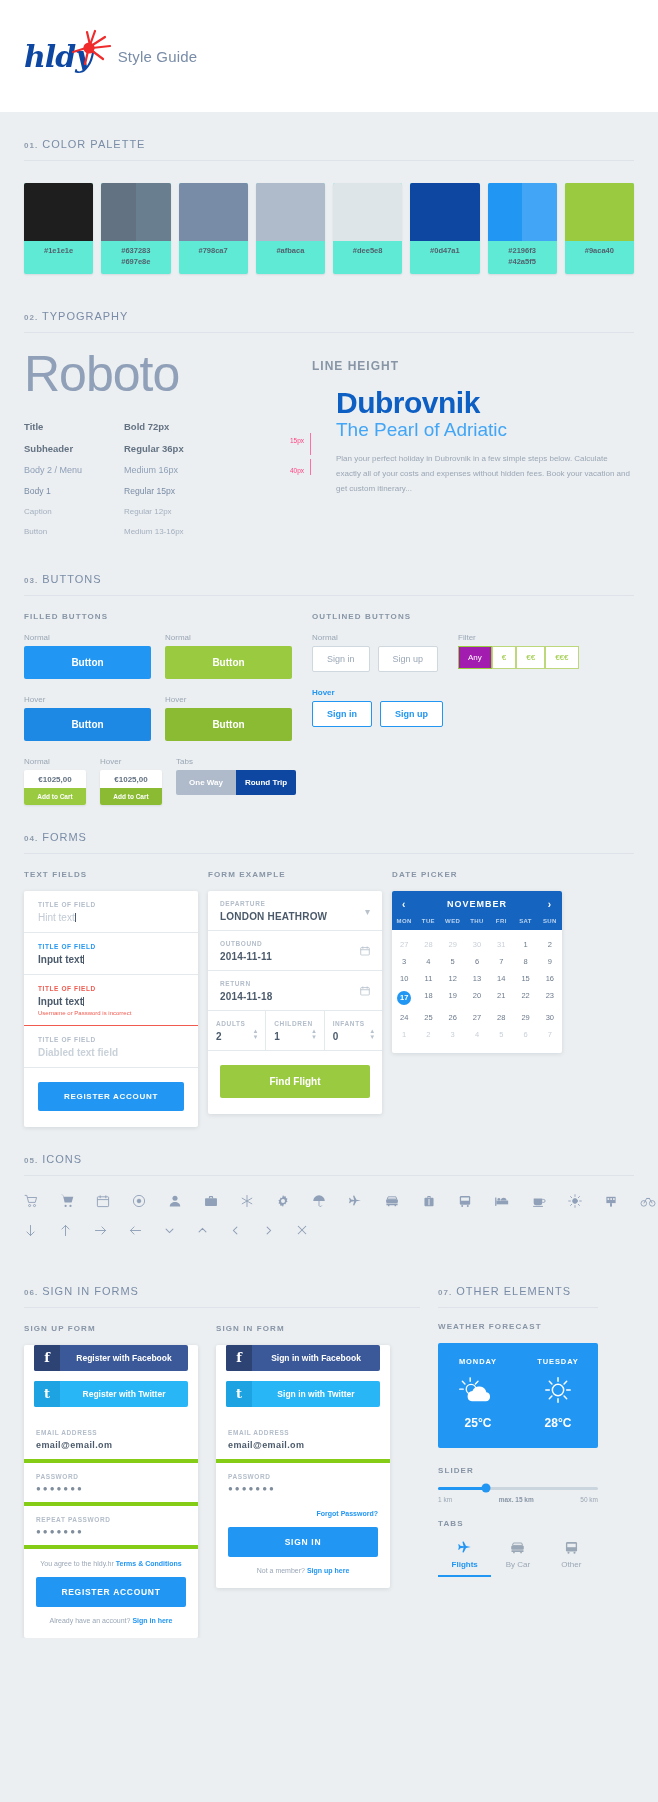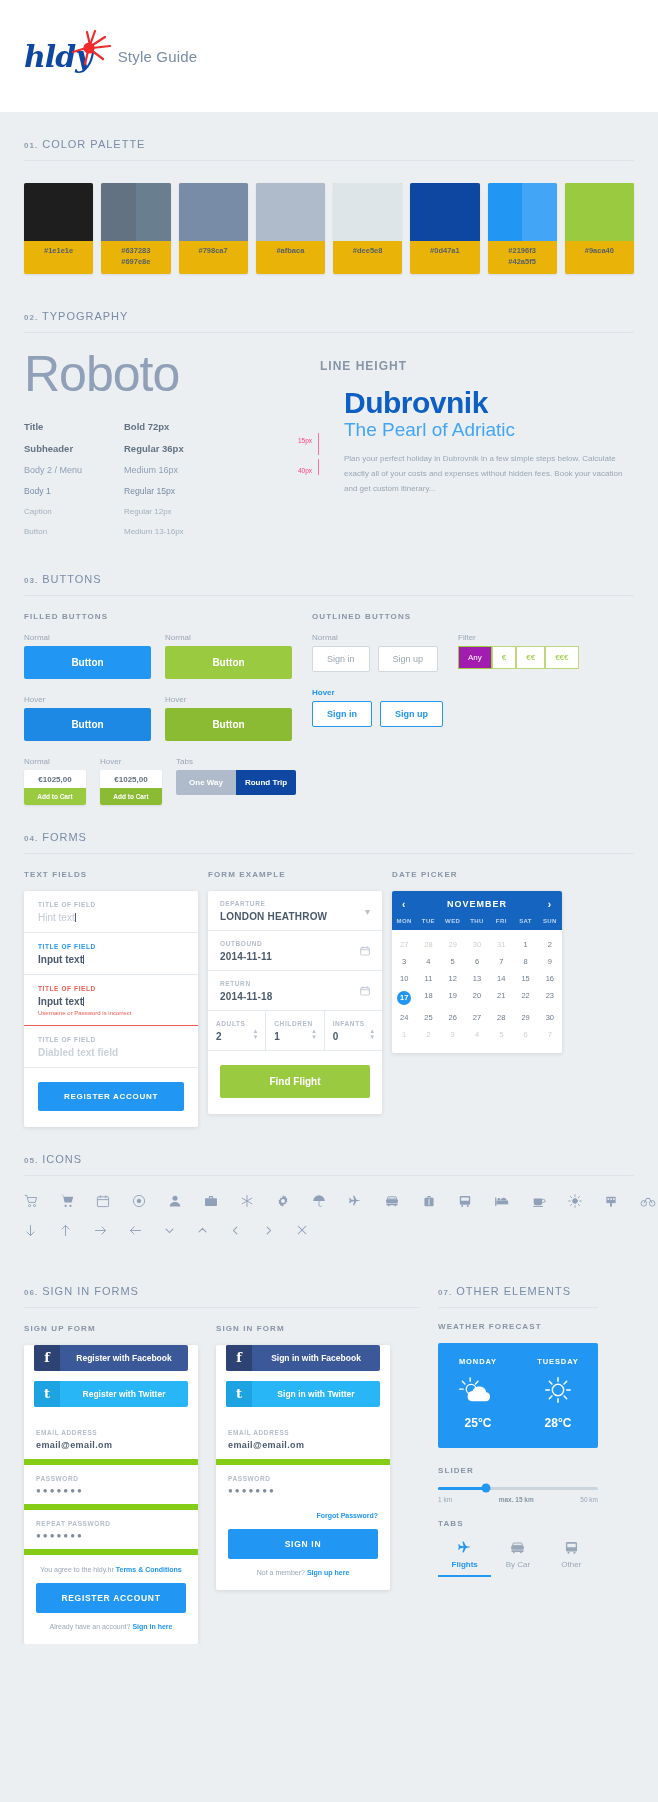--- a/index.html
+++ b/index.html
@@ -54,38 +54,38 @@
     color: #8795a6;
     font-weight: bold;
     margin-bottom: 12px;
   }
   .mini-label { font-size: 8px; color: #9aa7b6; margin-bottom: 4px; }
 
   
   .palette { display: flex; gap: 8px; padding: 22px 0 10px; }
   .sw {
     width: 72px;
-    background: #eab308;
+    background: #5eead4;
     border-radius: 2px;
     box-shadow: 0 1px 2px rgba(60,80,100,.13);
     overflow: hidden;
   }
   .sw-colors { display: flex; height: 58px; }
   .sw-colors > div { flex: 1; }
   .sw-label {
     padding: 5px 0 6px;
     text-align: center;
     font-size: 7.5px;
     font-weight: bold;
     color: #54606e;
     line-height: 1.45;
   }
 
   
-  .typo-wrap { display: flex; padding-top: 16px; gap: 8px; }
+  .typo-wrap { display: flex; padding-top: 16px; }
   .typo-left { width: 270px; }
   .roboto-name {
     font-size: 50px;
     color: #8fa0b8;
     letter-spacing: -1px;
     line-height: 1;
     margin-bottom: 22px;
     font-weight: normal;
   }
   .typo-row { display: flex; font-size: 9px; margin-bottom: 11px; }
@@ -291,21 +291,21 @@
   }
   .soc .badge {
     width: 26px; height: 26px;
     display: flex; align-items: center; justify-content: center;
     color: #fff; font-weight: bold; font-size: 13px;
     font-family: "DejaVu Serif", serif;
   }
   .soc .txt { flex: 1; color: #fff; font-size: 8.5px; font-weight: bold; text-align: center; padding-right: 0; }
   .soc.fb { background: #3b5998; } .soc.fb .badge { background: #2d4373; }
   .soc.tw { background: #29b6f6; } .soc.tw .badge { background: #1da3e2; }
-  .si-field { padding: 10px 12px 9px; border-bottom: 6px solid #84cc16; }
+  .si-field { padding: 10px 12px 9px; border-bottom: 4px solid #84cc16; }
   .si-lab { font-size: 6.5px; letter-spacing: .6px; color: #b3bdc9; font-weight: bold; margin-bottom: 4px; }
   .si-val { font-size: 9px; color: #4b5a6b; font-weight: bold; letter-spacing: .4px; }
   .dots { letter-spacing: 2px; color: #7f8d9d; font-size: 8px; }
   .agree { font-size: 7px; color: #9aa7b6; text-align: center; padding: 11px 10px 0; }
   .agree b, .agree .lk { color: #2196f3; font-weight: bold; }
   .cta {
     margin: 10px 12px 0;
     background: #2196f3; color: #fff;
     font-size: 8.5px; font-weight: bold; letter-spacing: .7px;
     text-align: center; padding: 10px 0; border-radius: 2px; cursor: pointer;

